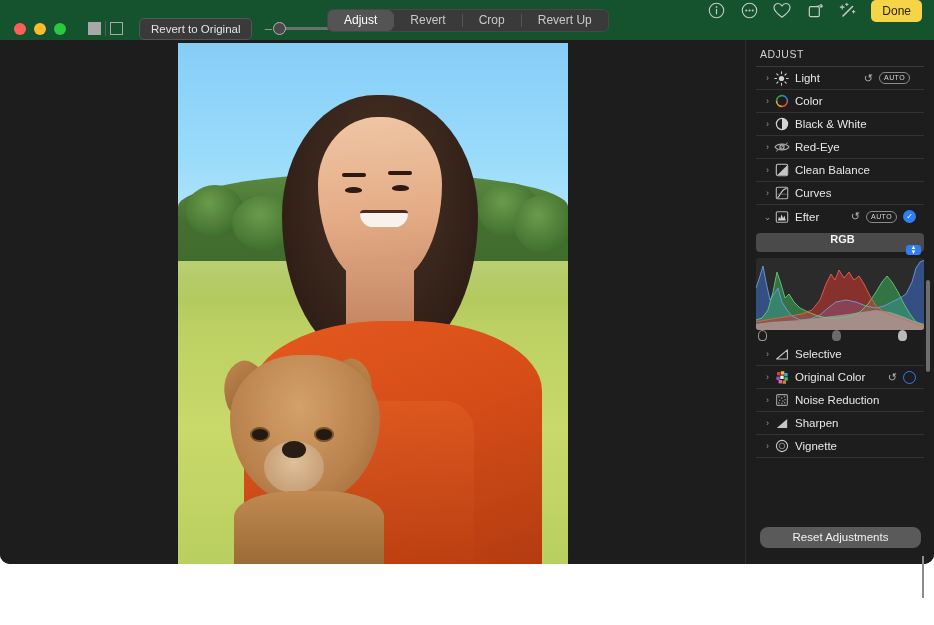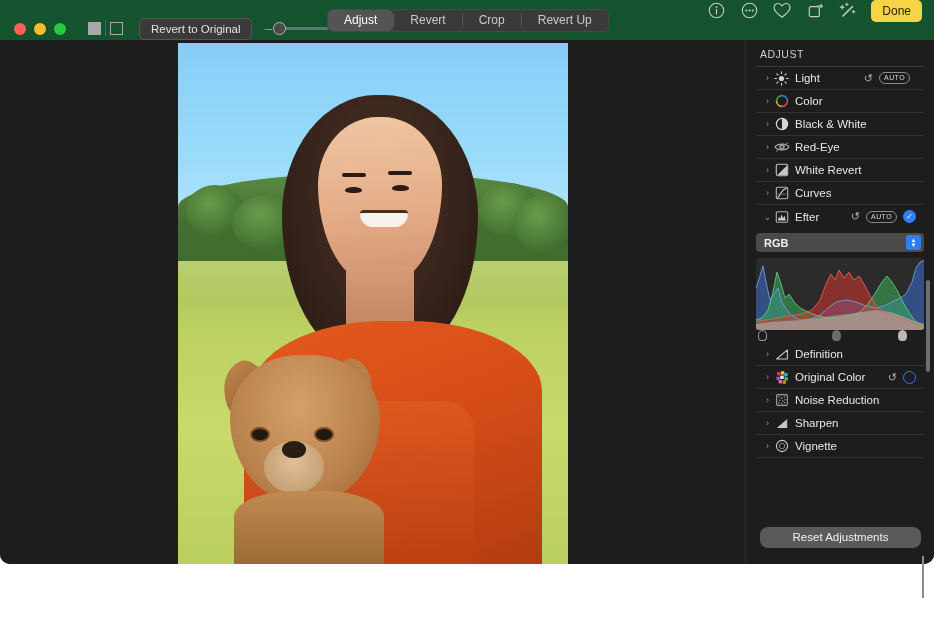--- a/index.html
+++ b/index.html
@@ -198,20 +198,21 @@
   .chk-off {
     width: 13px; height: 13px; border-radius: 50%;
     border: 1.8px solid #2f7ef5; background: transparent;
   }
 
   
   .popup {
     margin: 5px 10px 0 10px; height: 19px; border-radius: 4px;
     background: #4a4a4a; display: flex; align-items: center;
     padding: 0 3px 0 8px;
+    flex-direction: column;
   }
   .popup-label { color: #f2f2f2; font-size: 11px; font-weight: bold; }
   .popup-btn {
     margin-left: auto; width: 15px; height: 15px; border-radius: 3px;
     background: #2f7ef5; display: flex; flex-direction: column;
     align-items: center; justify-content: center; color: #fff;
     font-size: 6px; line-height: 6px;
   }
   .histo {
     position: relative; margin: 6px 10px 0 10px; height: 72px;
@@ -420,21 +421,21 @@
       </div>
 
       <div class="row">
         <div class="chev">›</div>
         <div class="ricon">
           <svg width="14" height="14" viewBox="0 0 14 14">
             <rect x="1.3" y="1.3" width="11.4" height="11.4" rx="1.6" fill="none" stroke="#c6c6c6" stroke-width="1.1"></rect>
             <path d="M2.4 12 L 12 2.4 L 12 12 Z" fill="#c6c6c6"></path>
           </svg>
         </div>
-        <div class="rlabel">White Revert</div>
+        <div class="rlabel">Clean Balance</div>
       </div>
 
       <div class="row">
         <div class="chev">›</div>
         <div class="ricon">
           <svg width="14" height="14" viewBox="0 0 14 14">
             <rect x="1.3" y="1.3" width="11.4" height="11.4" rx="1.2" fill="none" stroke="#b4b4b4" stroke-width="1.1"></rect>
             <path d="M2.4 11.6 C 5 11.6 6 2.6 11.6 2.6" fill="none" stroke="#d8d8d8" stroke-width="1.1"></path>
             <path d="M2.4 8.2 H 11.6" stroke="#7d7d7d" stroke-width=".8"></path>
           </svg>
@@ -483,21 +484,21 @@
         <div class="handle h-light" style="left:142px;"></div>
       </div>
 
       <div class="row">
         <div class="chev">›</div>
         <div class="ricon">
           <svg width="14" height="13" viewBox="0 0 14 13">
             <path d="M12.4 11 L1.6 11 L12.4 1.8 Z" fill="none" stroke="#c6c6c6" stroke-width="1.1" stroke-linejoin="round"></path>
           </svg>
         </div>
-        <div class="rlabel">Definition</div>
+        <div class="rlabel">Selective</div>
       </div>
 
       <div class="row">
         <div class="chev">›</div>
         <div class="ricon">
           <svg width="14" height="14" viewBox="0 0 14 14">
             <rect x="2" y="2" width="3.4" height="3.4" fill="#e03a3a"></rect>
             <rect x="5.9" y="1.2" width="3.4" height="3.4" fill="#e8c02e"></rect>
             <rect x="9.2" y="3" width="3.4" height="3.4" fill="#3ba6e0"></rect>
             <rect x="1.4" y="6.6" width="3.4" height="3.4" fill="#9b4fd0"></rect>

